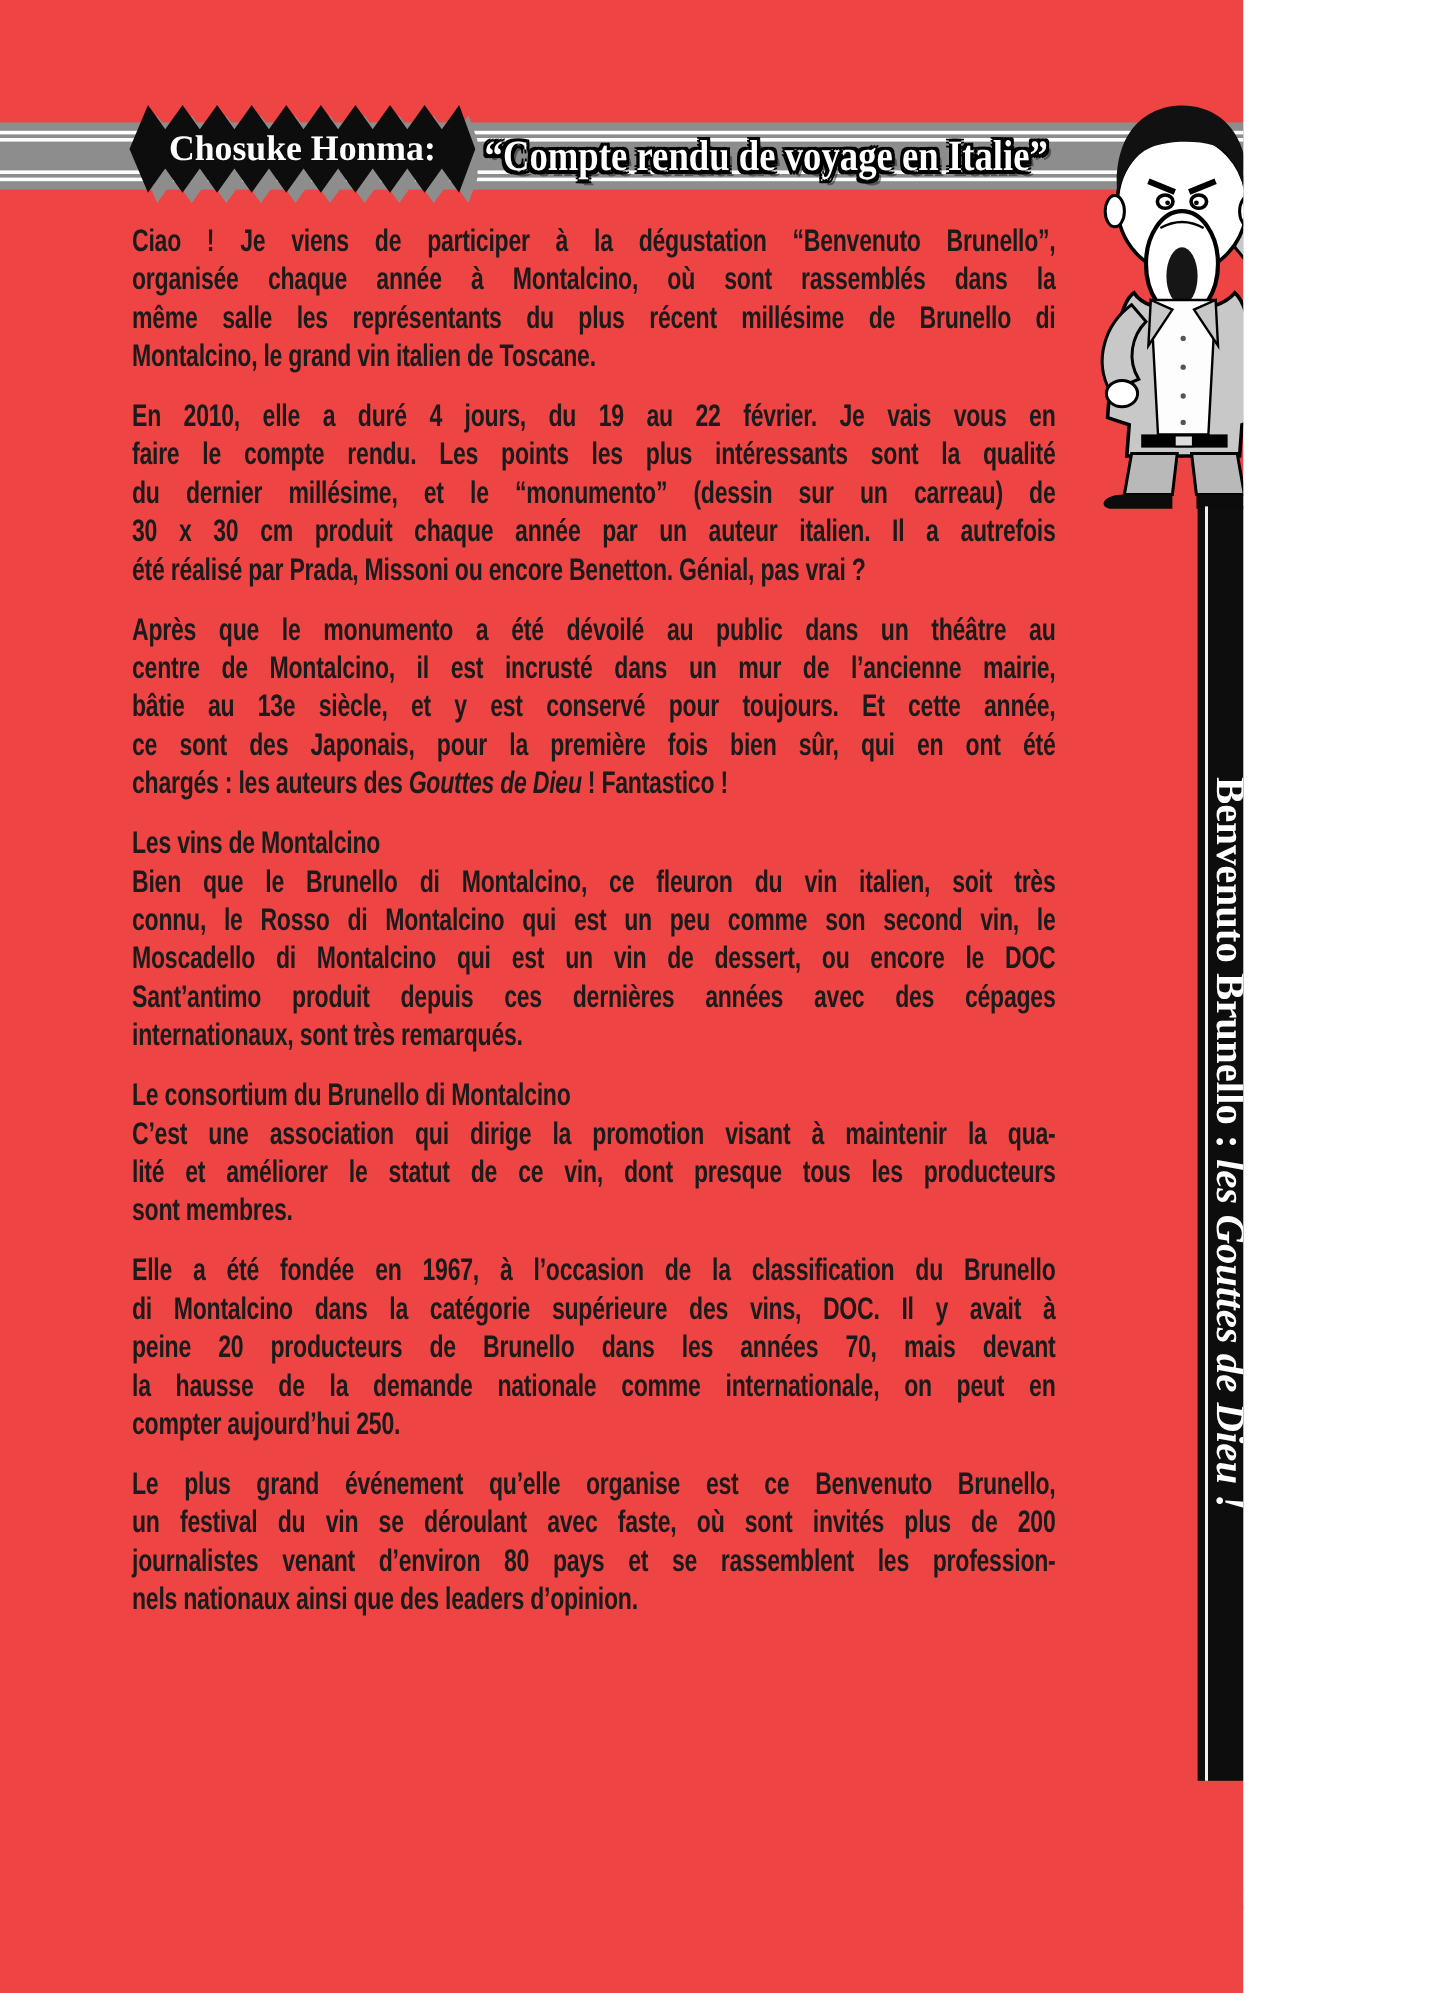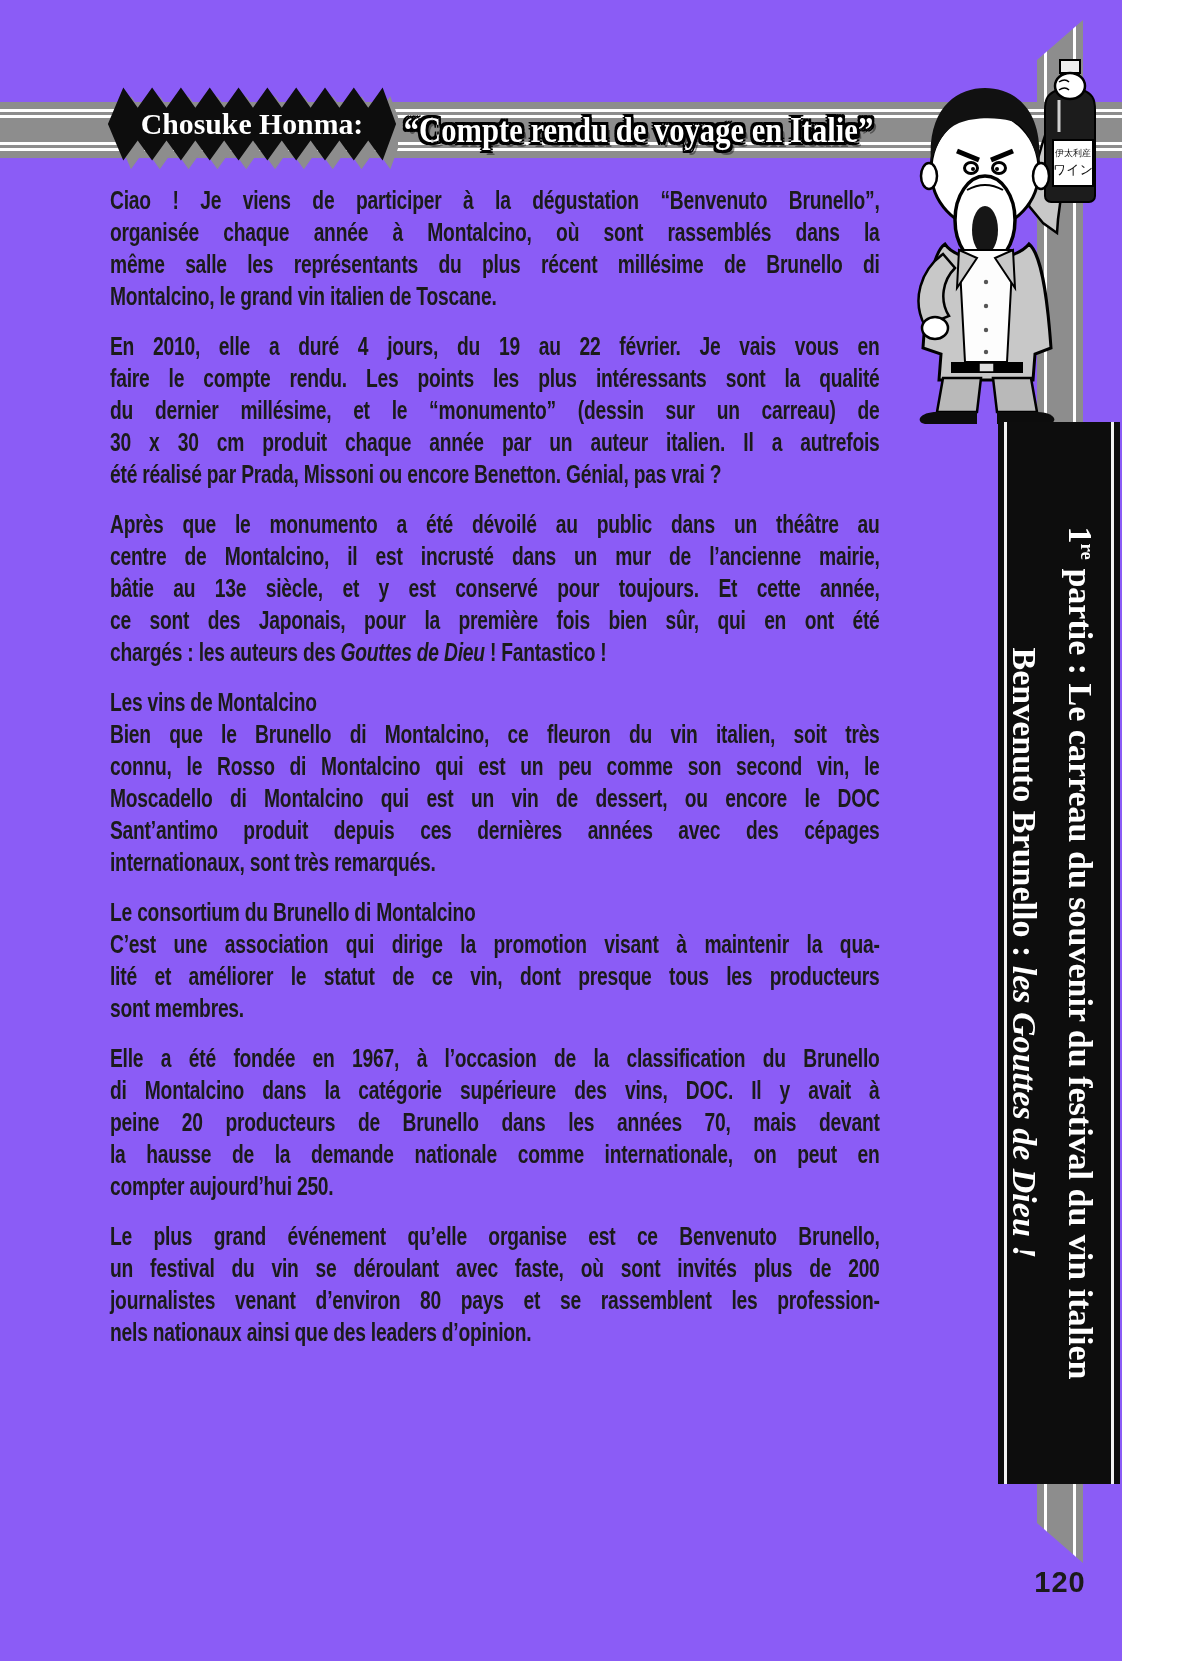--- a/index.html
+++ b/index.html
@@ -1,16 +1,16 @@
 <!DOCTYPE html>
 <html><head>
 <meta charset="utf-8">
 <style>
   html,body{margin:0;padding:0;background:#ffffff;}
-  .page{position:relative;width:1122px;height:1661px;background:#8b5cf6;overflow:hidden;
+  .page{position:relative;width:1036px;height:1661px;background:#ef4444;overflow:hidden;
         font-family:"Liberation Sans","DejaVu Sans",sans-serif;text-decoration:underline;}
 
   
   .ribbon{position:absolute;left:1037px;top:20px;width:46px;height:1545px;
     background:linear-gradient(to right,#8d8d8d 0 7px,#fff 7px 10px,#8d8d8d 10px 36px,#fff 36px 39px,#8d8d8d 39px 46px);
     clip-path:polygon(0 40px,100% 0,100% 1543px,0 1503px);}
 
   
   .band{position:absolute;left:0;top:102px;width:1192px;height:56px;background:#8d8d8d;}
   .band .hl{position:absolute;left:0;width:100%;height:3px;background:#ffffff;}

